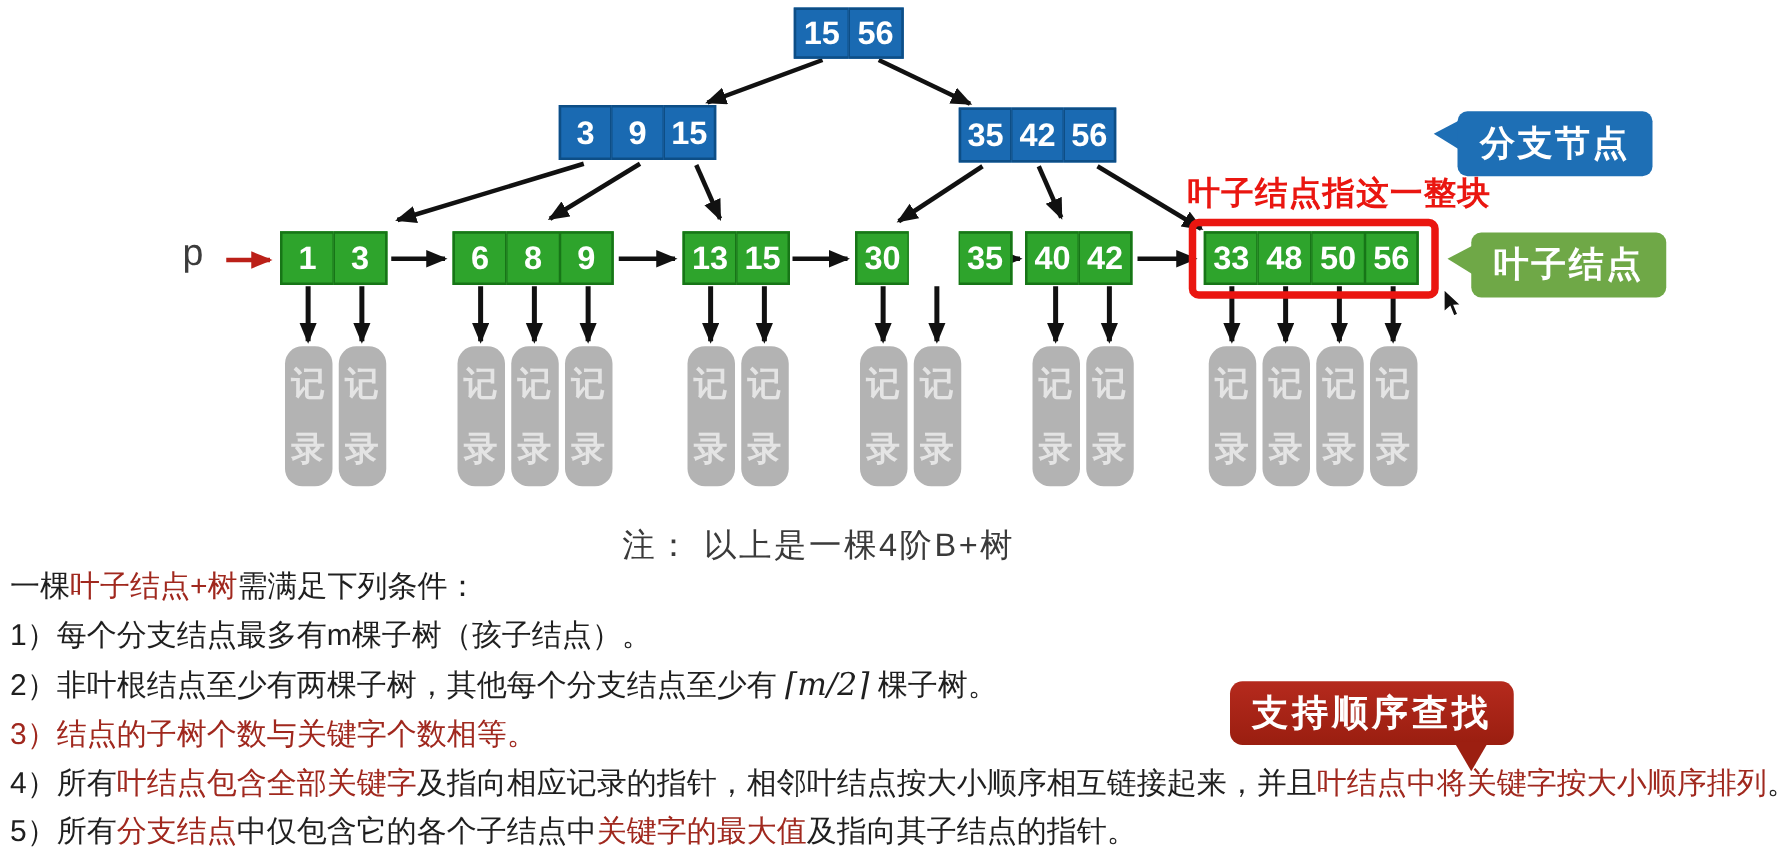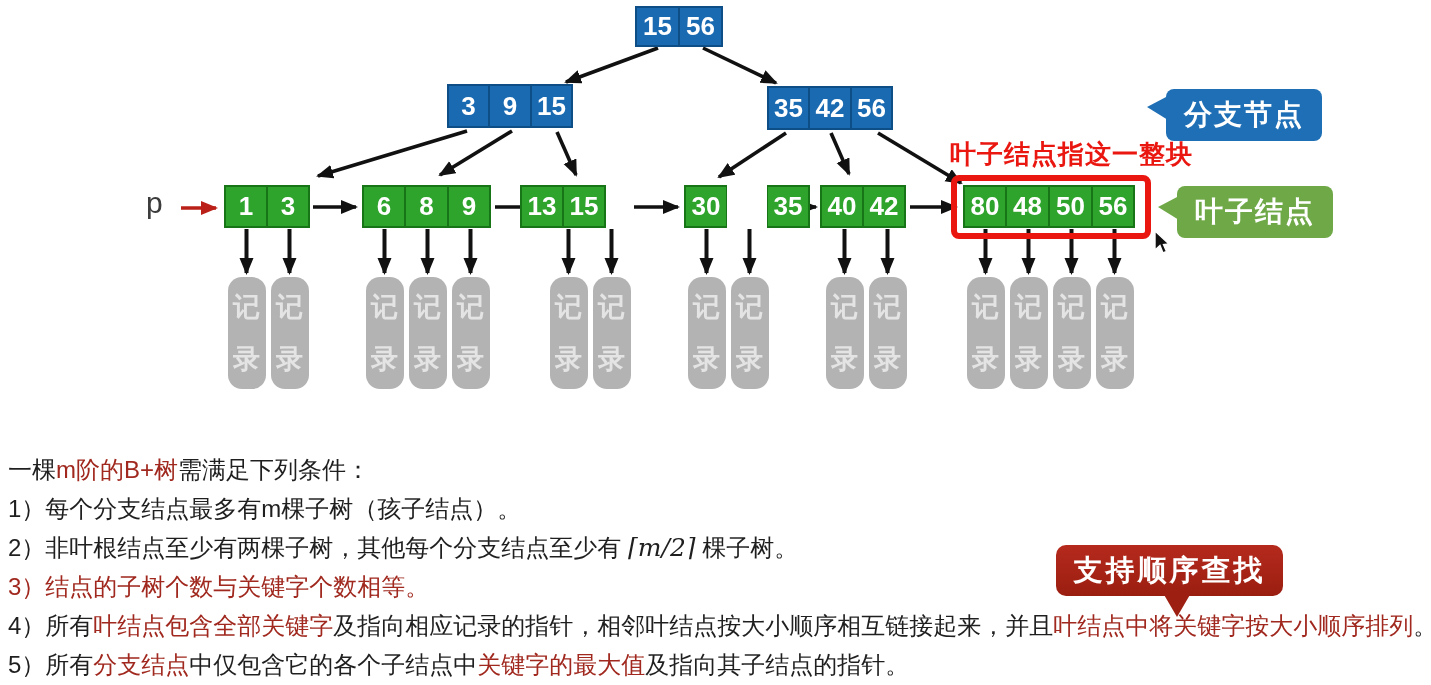--- a/index.html
+++ b/index.html
@@ -30,21 +30,21 @@
   .tail-left{position:absolute;width:0;height:0;border-top:11px solid transparent;
       border-bottom:13px solid transparent;z-index:5;}
   .tail-left.blue{left:1147px;top:96px;border-right:21px solid var(--callout-branch);}
   .tail-left.green{left:1158px;top:196px;border-right:21px solid var(--callout-leaf);}
   .caption{position:absolute;left:400px;top:419px;width:510px;text-align:center;font-size:26px;
       color:#3a3a3a;z-index:3;letter-spacing:2px;}
   .notes{position:absolute;left:8px;top:450px;width:1425px;z-index:3;font-size:24px;color:#1f1f1f;}
   .notes p{margin:0;line-height:39px;white-space:nowrap;}
   .notes .red{color:var(--text-red);}
   .notes .math{font-family:"DejaVu Serif",serif;font-style:italic;font-size:25px;}
-  .badge{position:absolute;left:1056px;top:545px;width:227px;height:51px;z-index:6;
+  .badge{position:absolute;left:984px;top:545px;width:227px;height:51px;z-index:6;
       background:linear-gradient(#b52a1d,#9a1e10);border-radius:10px;display:flex;
       align-items:center;justify-content:center;color:#fff;font-weight:bold;font-size:29px;letter-spacing:3px;}
   .badge-tail{position:absolute;left:1163px;top:593px;width:0;height:0;z-index:6;
       border-left:14px solid transparent;border-right:14px solid transparent;
       border-top:24px solid #9c1f11;}
   .cursor{position:absolute;left:1153px;top:230px;z-index:7;}
 </style>
 </head>
 <body>
 
@@ -111,34 +111,34 @@
       </div>
       <div class="node leaf" style="left: 224px; top: 185px;">
         <div class="cell" style="width: 43px; height: 43px;">1</div>
         <div class="cell" style="width: 43px; height: 43px;">3</div>
       </div>
       <div class="node leaf" style="left: 362px; top: 185px;">
         <div class="cell" style="width: 43px; height: 43px;">6</div>
         <div class="cell" style="width: 43px; height: 43px;">8</div>
         <div class="cell" style="width: 43px; height: 43px;">9</div>
       </div>
-      <div class="node leaf" style="left: 520px; top: 185px;">
+      <div class="node leaf" style="left: 546px; top: 185px;">
         <div class="cell" style="width: 43px; height: 43px;">13</div>
         <div class="cell" style="width: 43px; height: 43px;">15</div>
       </div>
       <div class="node leaf" style="left: 684px; top: 185px; gap: 40px;">
         <div class="cell" style="width: 43px; height: 43px;">30</div>
         <div class="cell" style="width: 43px; height: 43px;">35</div>
       </div>
       <div class="node leaf" style="left: 820px; top: 185px; border-radius: 13px;">
         <div class="cell" style="width: 43px; height: 43px;">40</div>
         <div class="cell" style="width: 43px; height: 43px;">42</div>
       </div>
       <div class="node leaf" style="left: 963px; top: 185px;">
-        <div class="cell" style="width: 43px; height: 43px;">80</div>
+        <div class="cell" style="width: 43px; height: 43px;">33</div>
         <div class="cell" style="width: 43px; height: 43px;">48</div>
         <div class="cell" style="width: 43px; height: 43px;">50</div>
         <div class="cell" style="width: 43px; height: 43px;">56</div>
       </div>
     </div>
   <div id="pills">
       <div class="pill" style="left: 227.5px; top: 277px;">
         <span>记</span>
         <span>录</span>
       </div>
@@ -205,23 +205,24 @@
 
   <div class="tail-left blue"></div>
   <div class="callout blue">分支节点</div>
   <div class="tail-left green"></div>
   <div class="callout green">叶子结点</div>
 
   <svg class="cursor" width="22" height="26" viewBox="0 0 22 26">
     <path d="M2,1 L2,20 L7,15.5 L10,23 L13.5,21.5 L10.5,14.5 L16,14 Z" fill="#111" stroke="#fff" stroke-width="1.4"></path>
   </svg>
 
+  <div class="caption">注： 以上是一棵4阶B+树</div>
 
   <div class="notes">
-    <p id="notes-intro"><span>一棵</span><span class="red">m阶的B+树</span><span>需满足下列条件：</span></p>
+    <p id="notes-intro"><span>一棵</span><span class="red">叶子结点+树</span><span>需满足下列条件：</span></p>
   <p><span>1）每个分支结点最多有m棵子树（孩子结点）。</span></p>
       <p><span>2）非叶根结点至少有两棵子树，其他每个分支结点至少有 </span><span class="math">⌈m/2⌉</span><span> 棵子树。</span></p>
       <p><span class="red">3）结点的子树个数与关键字个数相等。</span></p>
       <p><span>4）所有</span><span class="red">叶结点包含全部关键字</span><span>及指向相应记录的指针，相邻叶结点按大小顺序相互链接起来，并且</span><span class="red">叶结点中将关键字按大小顺序排列</span><span>。</span></p>
       <p><span>5）所有</span><span class="red">分支结点</span><span>中仅包含它的各个子结点中</span><span class="red">关键字的最大值</span><span>及指向其子结点的指针。</span></p>
     </div>
 
   <div class="badge">支持顺序查找</div>
   <div class="badge-tail"></div>
 

